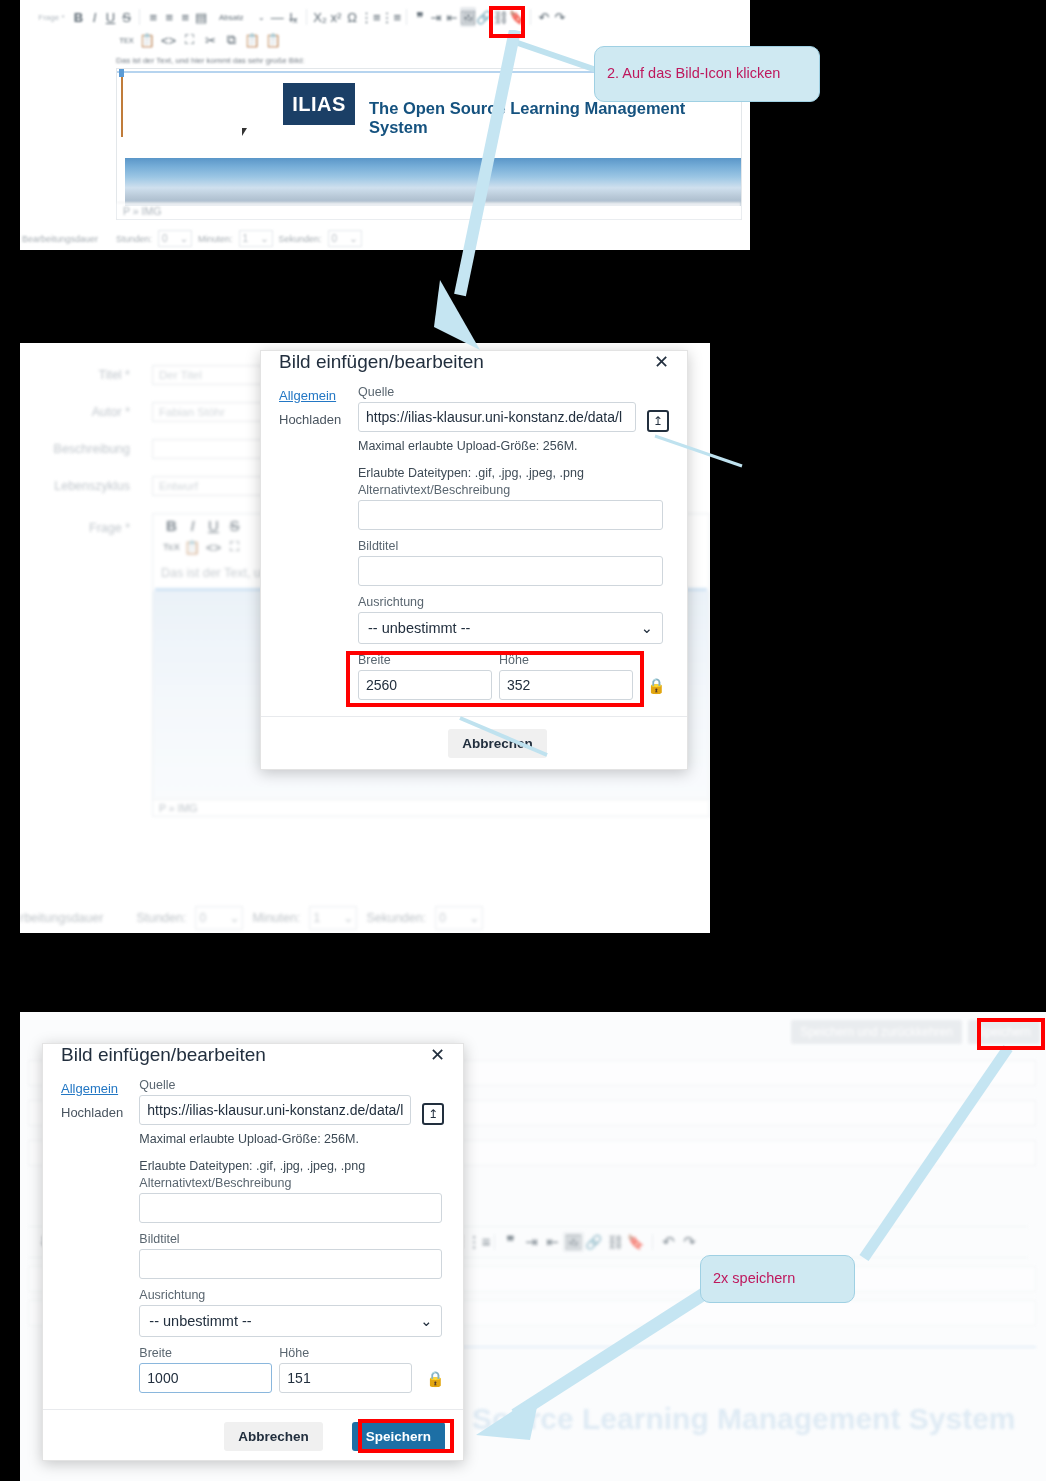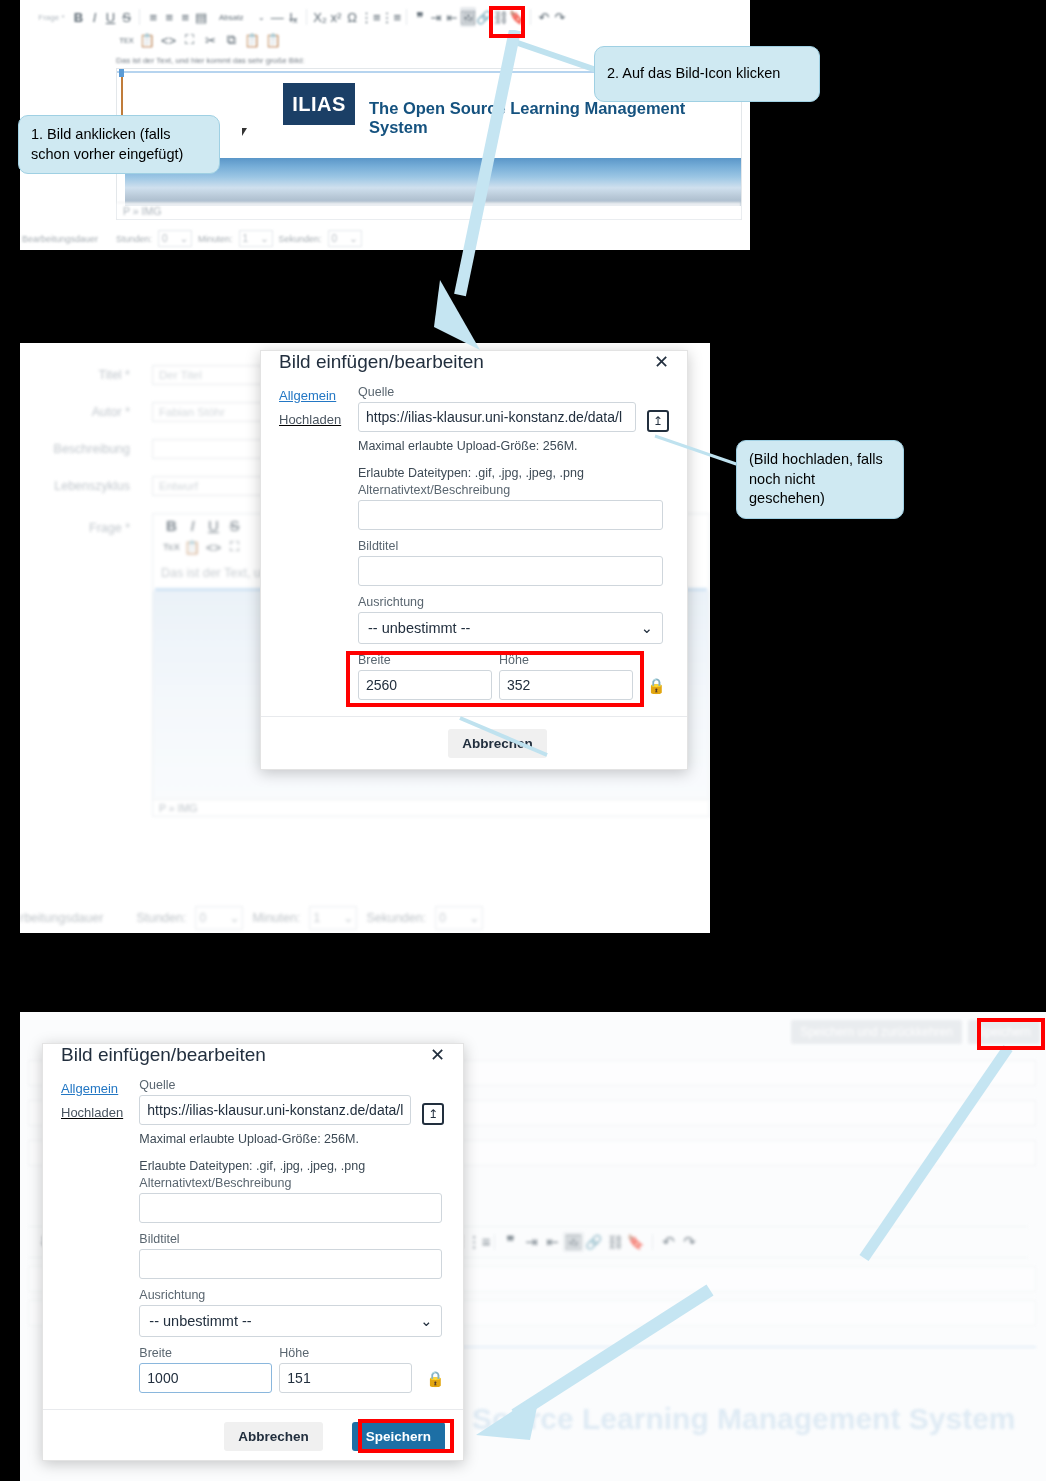--- a/index.html
+++ b/index.html
@@ -23,21 +23,21 @@
     overflow: hidden;
   }
   .blur { filter: blur(1.1px); opacity: .78; }
   .blur2 { filter: blur(1.6px); opacity: .62; }
 
   .callout {
     position: absolute;
     background: #cfe9f2;
     border: 1px solid #9fd0e3;
     border-radius: 10px;
-    color: #000000;
+    color: #be185d;
     font-size: 14.5px;
     line-height: 1.35;
     padding: 9px 12px;
     z-index: 60;
   }
 
   .arrow { position: absolute; z-index: 55; pointer-events: none; }
 
   .redbox {
     position: absolute;
@@ -77,21 +77,21 @@
     box-shadow: 0 3px 14px rgba(0,0,0,.22);
     z-index: 40;
   }
   .modal-head {
     display: flex; align-items: center; justify-content: space-between;
     padding: 0 18px 8px 18px;
   }
   .modal-title { font-size: 19px; color: #222f3e; }
   .modal-x { font-size: 18px; color: #222f3e; cursor: pointer; line-height: 1; }
   .modal-body { display: flex; padding: 4px 18px 16px 18px; }
-  .modal-tabs { width: 84px; padding-top: 3px; text-decoration: underline; }
+  .modal-tabs { width: 84px; padding-top: 3px; }
   .modal-tabs div { font-size: 13px; color: #4a5560; margin-bottom: 9px; }
   .modal-tabs .active { color: #2377c4; text-decoration: underline; }
   .modal-fields { flex: 1; }
   .flabel { font-size: 12.5px; color: #5a6670; margin-bottom: 3px; }
   .finput {
     border: 1px solid #cfd6dc; border-radius: 3px;
     height: 30px; width: 100%;
     font-size: 14px; color: #222f3e;
     display: flex; align-items: center; padding: 0 7px;
     background: #fff; white-space: nowrap; overflow: hidden;
@@ -237,23 +237,20 @@
           <span>0</span>
           <span>⌄</span>
         </span>
     </div>
 
     <div style="position:absolute;left:222px;top:128px;width:0;height:0;border-left:5px solid #333;border-bottom:8px solid transparent;border-right:3px solid transparent;"></div>
   </div>
 
   <div class="redbox" style="left:489px; top:6px; width:36px; height:32px;"></div>
 
-  <div class="callout" style="left:18px; top:115px; width:202px;">
-    <span>1. Bild anklicken (falls schon vorher eingefügt)</span>
-  </div>
   <div class="callout" style="left:594px; top:46px; width:226px; height:56px; display:flex; align-items:center;">
     <span>2. Auf das Bild-Icon klicken</span>
   </div>
   <svg class="arrow" style="left:500px;top:35px;width:110px;height:50px;">
     <path d="M 105 38 L 12 6" stroke="#bfe2ef" stroke-width="6" fill="none"></path>
   </svg>
 
   <svg class="arrow" style="left:420px; top:30px; width:180px; height:320px;">
     <path d="M 95 0 L 40 265" stroke="#c5e5f2" stroke-width="12" fill="none"></path>
     <path d="M 20 250 L 60 320 L 14 297 Z" fill="#c5e5f2"></path>
@@ -364,23 +361,20 @@
       </div>
     </div>
     <div class="modal-foot">
       <div class="btn btn-sec">Abbrechen</div>
       <div class="btn btn-pri" style="visibility:hidden;">Speichern</div>
     </div>
   </div>
 
   <div class="redbox" style="left:346px; top:651px; width:298px; height:56px;"></div>
 
-  <div class="callout" style="left:736px; top:440px; width:168px;">
-    <span>(Bild hochladen, falls noch nicht geschehen)</span>
-  </div>
   <svg class="arrow" style="left:650px;top:430px;width:95px;height:45px;">
     <path d="M 5 6 L 92 36" stroke="#bfe2ef" stroke-width="3" fill="none"></path>
   </svg>
 
   <svg class="arrow" style="left:455px;top:715px;width:100px;height:45px;">
     <path d="M 5 3 L 92 40" stroke="#bfe2ef" stroke-width="4" fill="none"></path>
   </svg>
 
   <div class="panel" style="left:20px; top:1012px; width:1026px; height:469px; background:#fbfcfd;">
 
@@ -463,20 +457,23 @@
       </div>
     </div>
     <div class="modal-foot">
       <div class="btn btn-sec">Abbrechen</div>
       <div class="btn btn-pri">Speichern</div>
     </div>
   </div>
 
   <div class="redbox" style="left:358px; top:1419px; width:96px; height:34px;"></div>
 
+  <div class="callout" style="left:700px; top:1255px; width:155px; height:48px; display:flex; align-items:center;">
+    <span>2x speichern</span>
+  </div>
 
   <svg class="arrow" style="left:840px; top:1040px; width:180px; height:230px;">
     <path d="M 168 8 L 24 218" stroke="#c5e5f2" stroke-width="11" fill="none"></path>
   </svg>
 
   <svg class="arrow" style="left:460px; top:1275px; width:260px; height:170px;">
     <path d="M 250 15 L 55 140" stroke="#c5e5f2" stroke-width="13" fill="none"></path>
     <path d="M 16 160 L 80 118 L 70 165 Z" fill="#c5e5f2"></path>
   </svg>
 

